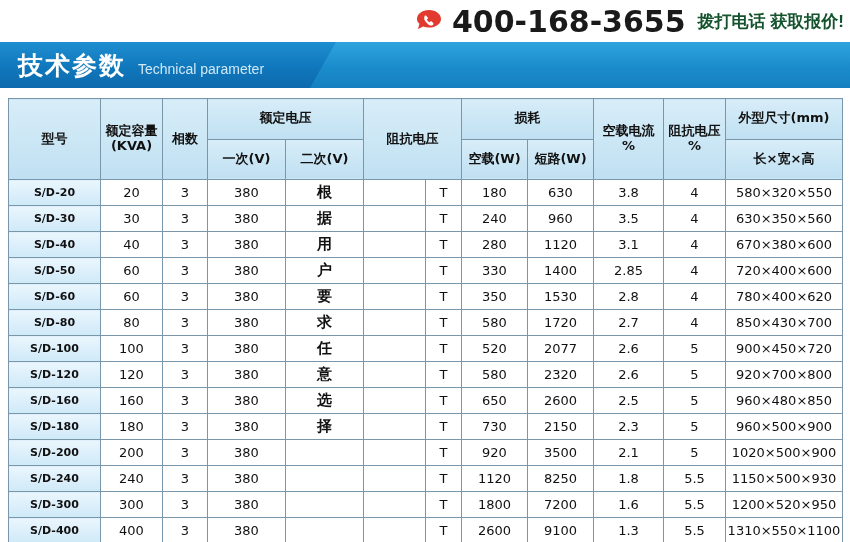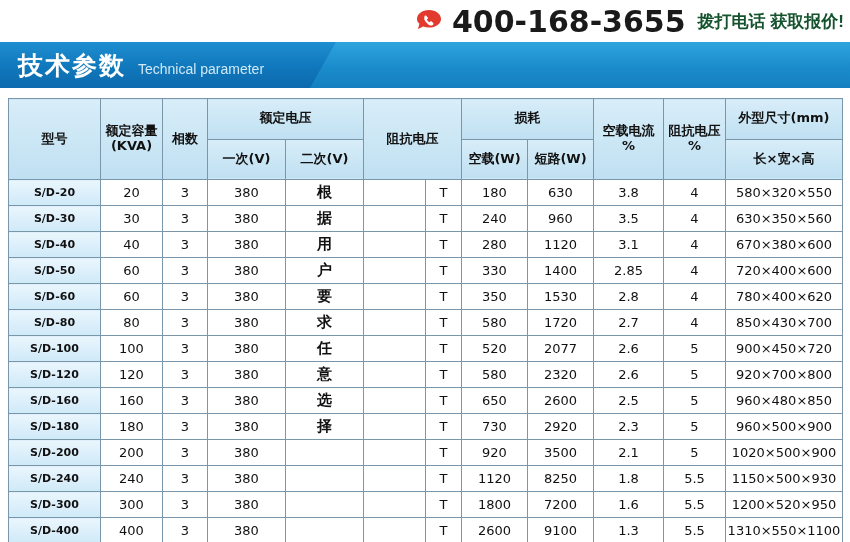--- a/index.html
+++ b/index.html
@@ -331,21 +331,21 @@
         </tr>
         <tr>
           <td class="model">S/D-180</td>
           <td class="num">180</td>
           <td class="num">3</td>
           <td class="num">380</td>
           <td class="vert">择</td>
           <td class="vert"></td>
           <td>T</td>
           <td class="num">730</td>
-          <td class="num">2920</td>
+          <td class="num">2150</td>
           <td class="num">2.3</td>
           <td class="num">5</td>
           <td class="num dim">960×500×900</td>
         </tr>
         <tr>
           <td class="model">S/D-200</td>
           <td class="num">200</td>
           <td class="num">3</td>
           <td class="num">380</td>
           <td class="vert"></td>

